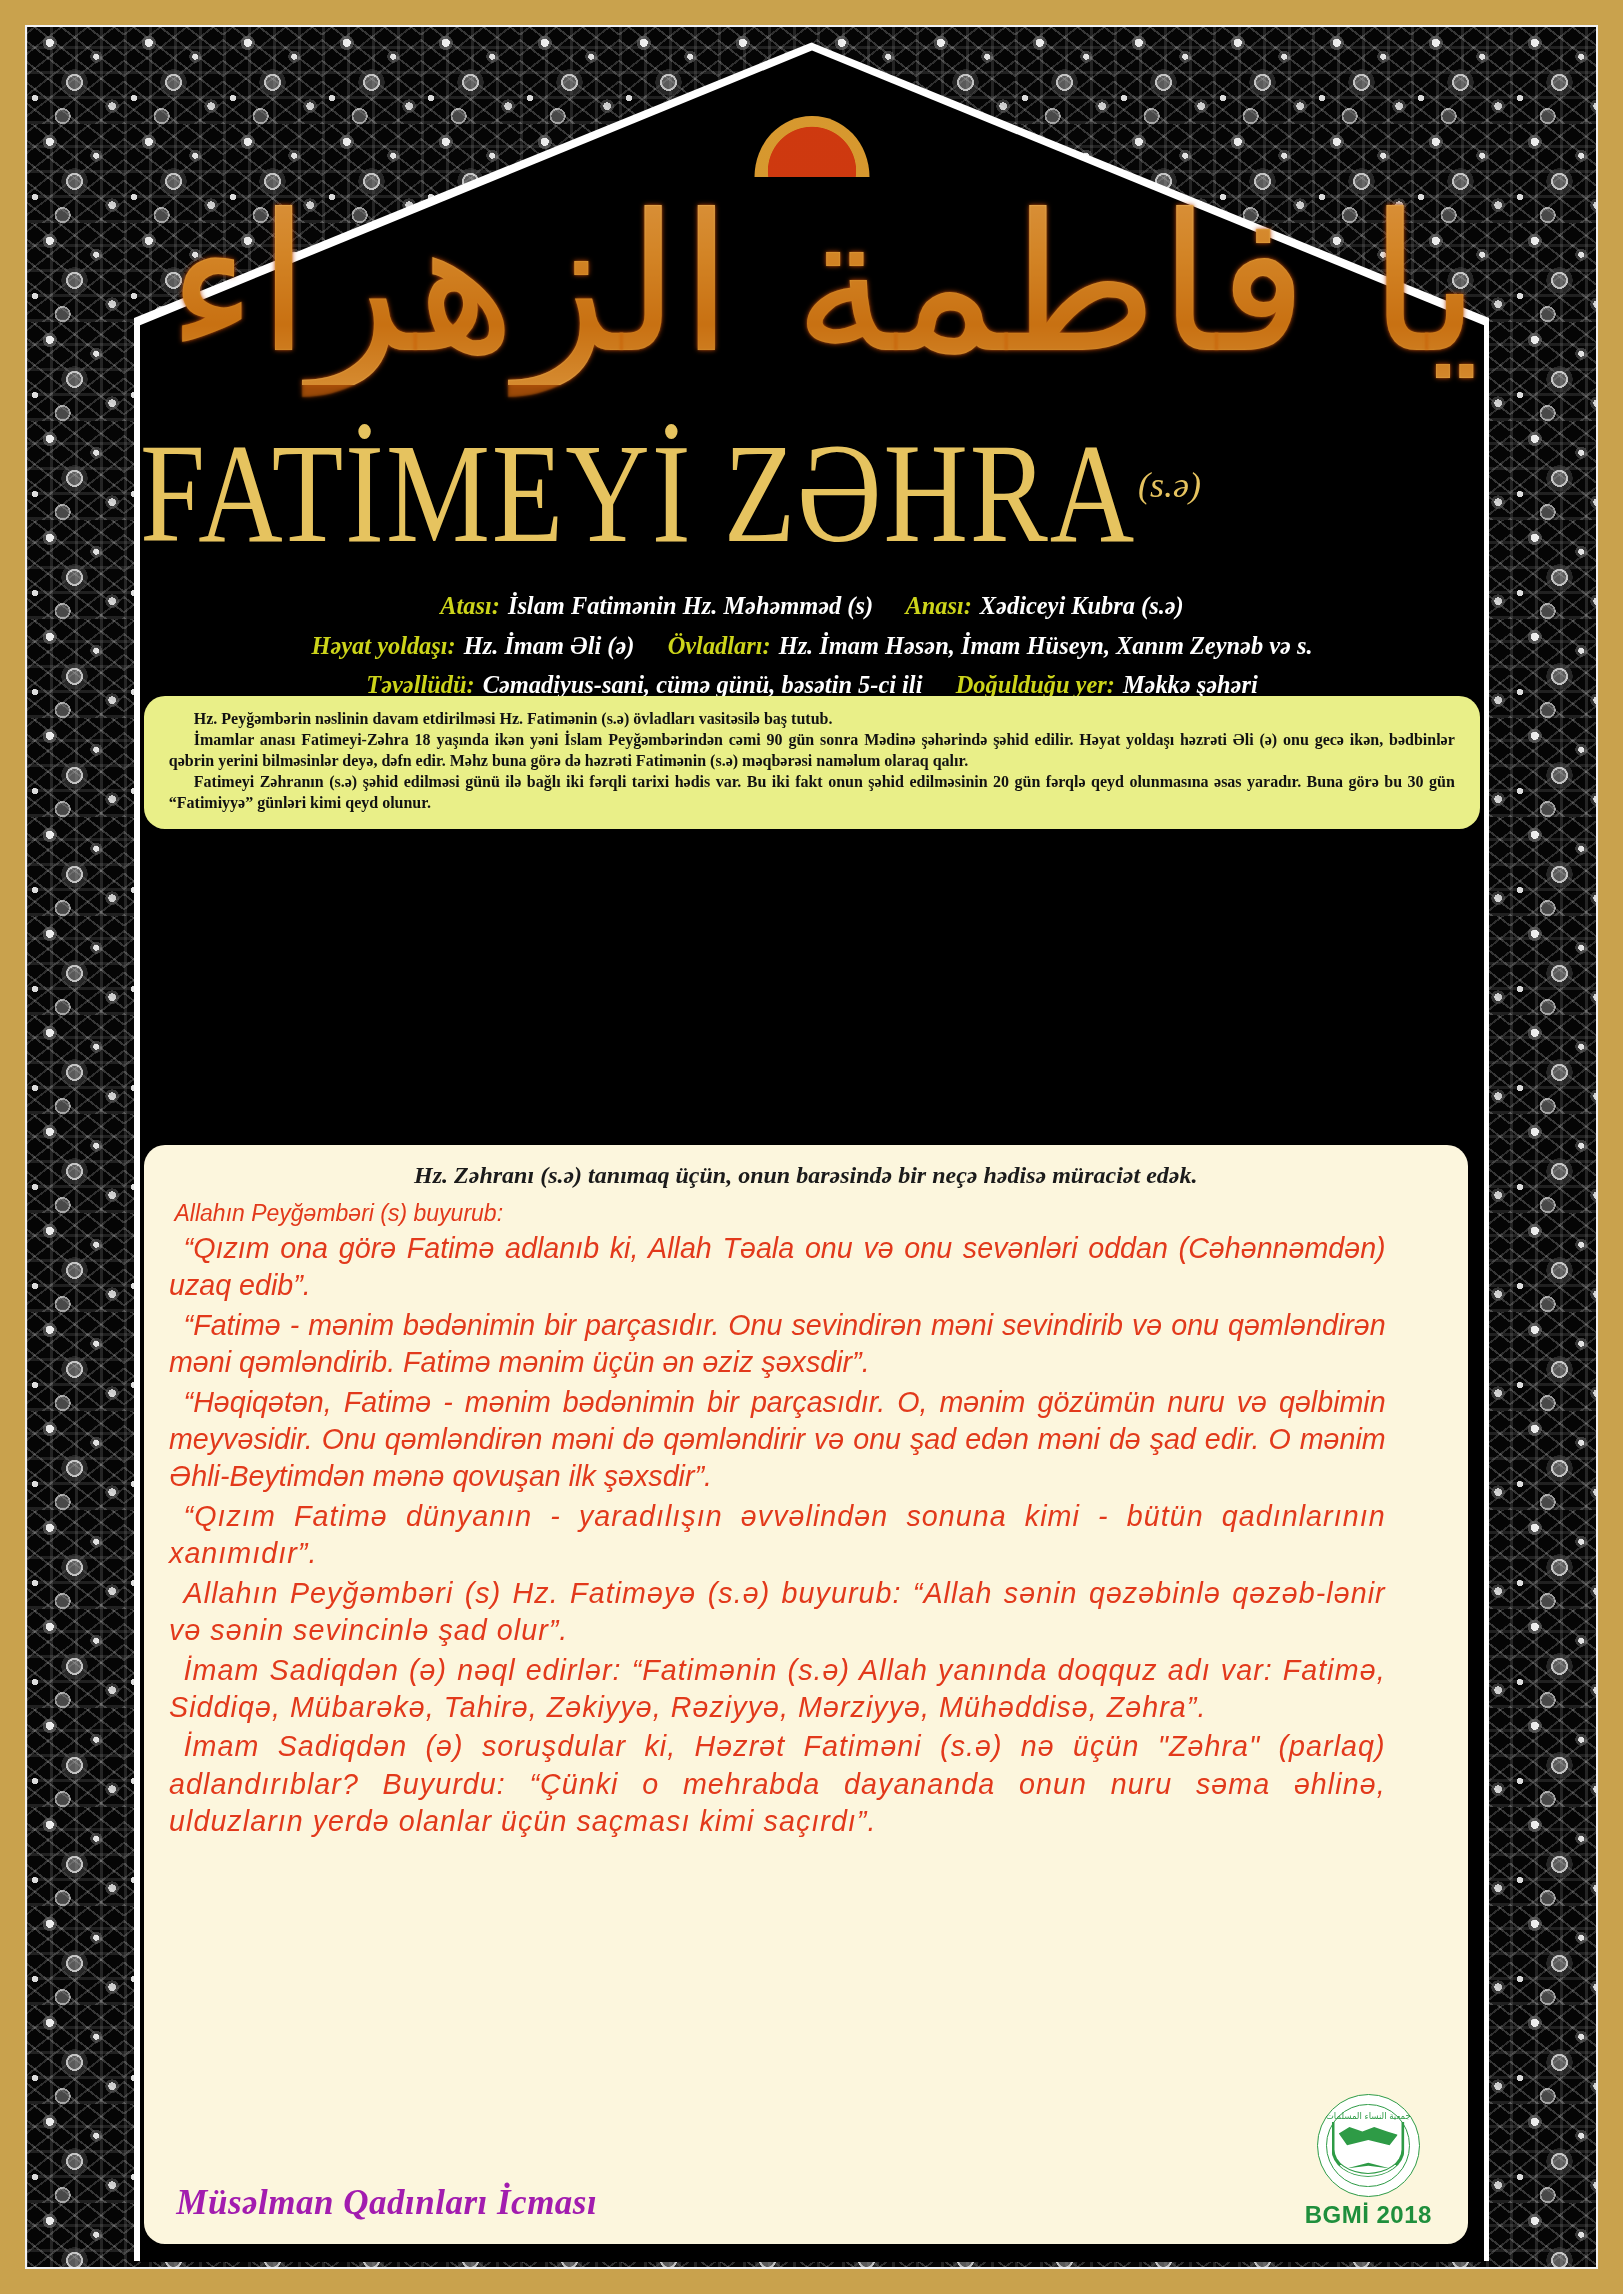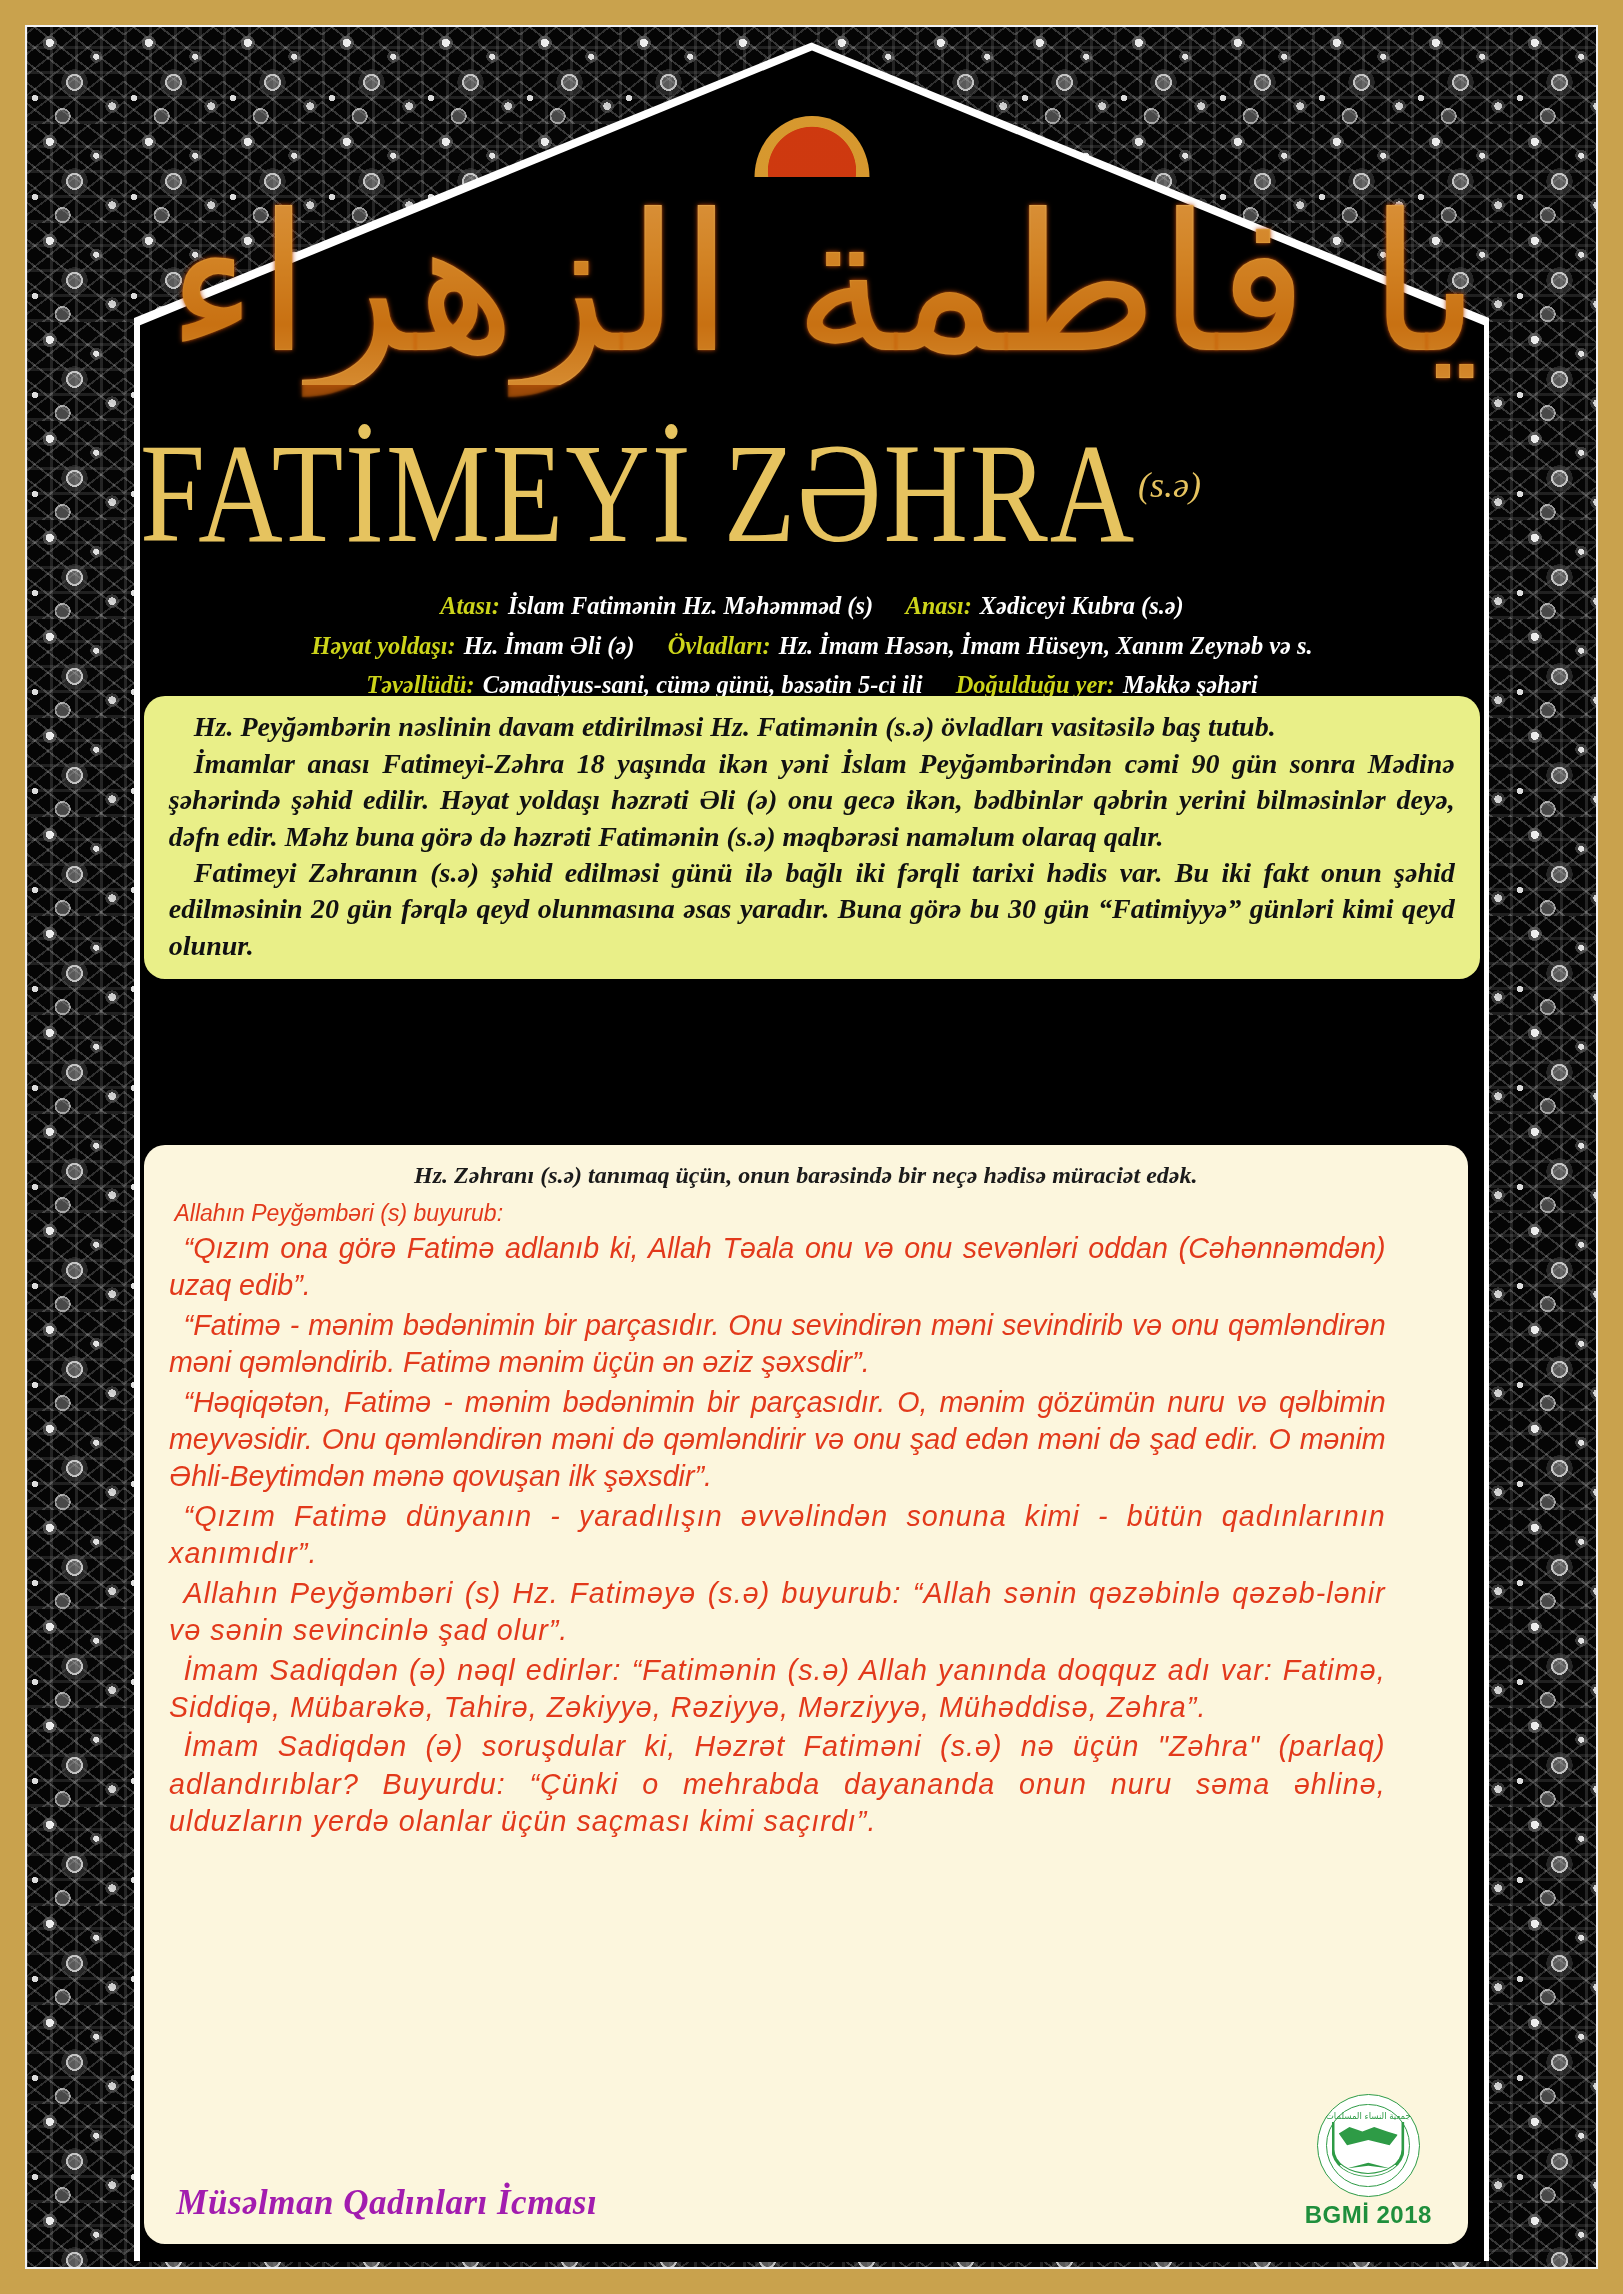--- a/index.html
+++ b/index.html
@@ -168,23 +168,22 @@
   #summary-box {
     position: absolute;
     left: 3.8px; top: 650px;
     width: 1336px;
     background: #e9ef88;
     border-radius: 21px;
     padding: 13.4px 25px 15.3px 25px;
   }
   #summary-box p {
     font-family: "Liberation Serif", serif;
-    font-style: italic;
-    font-weight: 700;
-    font-size: 28px;
+    font-weight: 700;
+    font-size: 16px;
     line-height: 1.30;
     color: #111111;
     text-align: justify;
     text-indent: 25px;
   }
 
   
   #quotes-box {
     position: absolute;
     left: 3.8px; top: 1099px;

